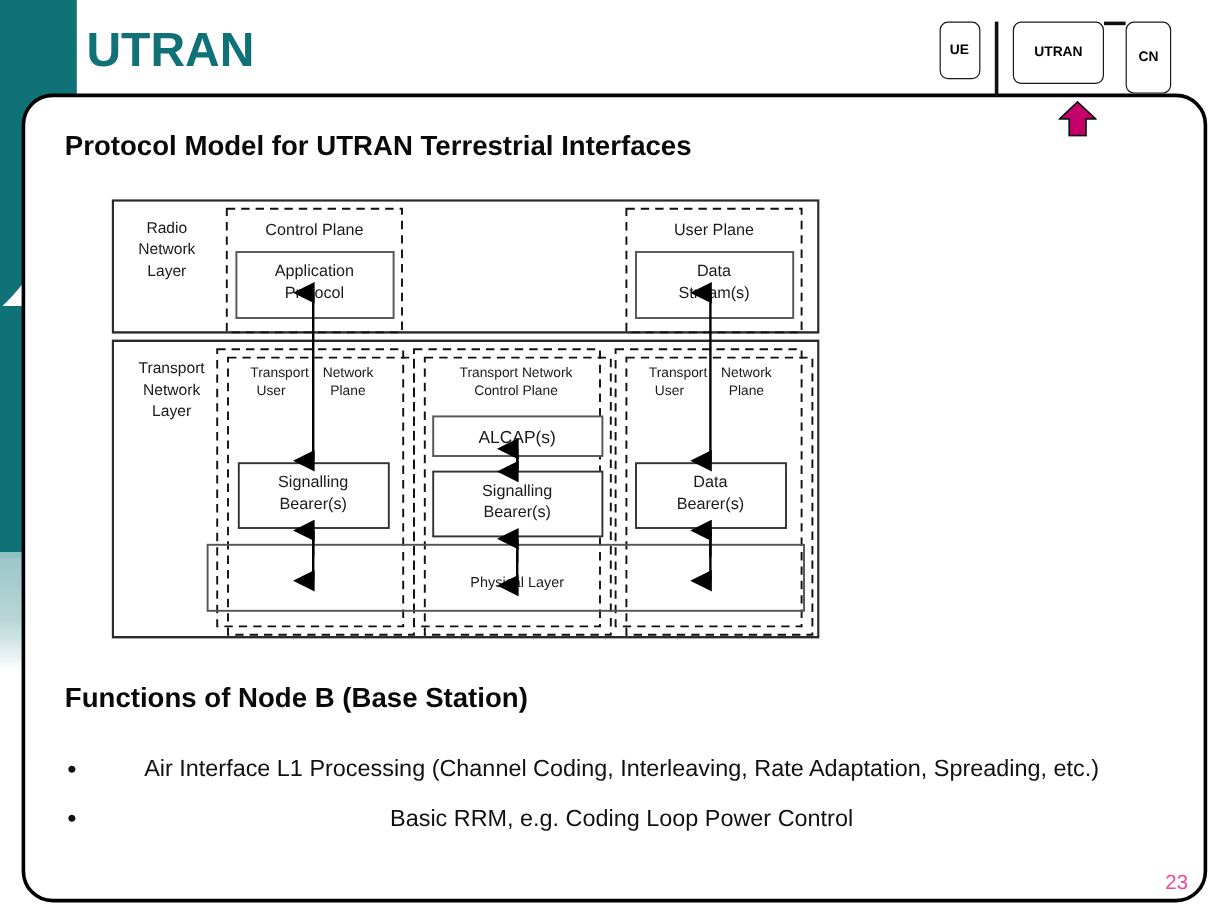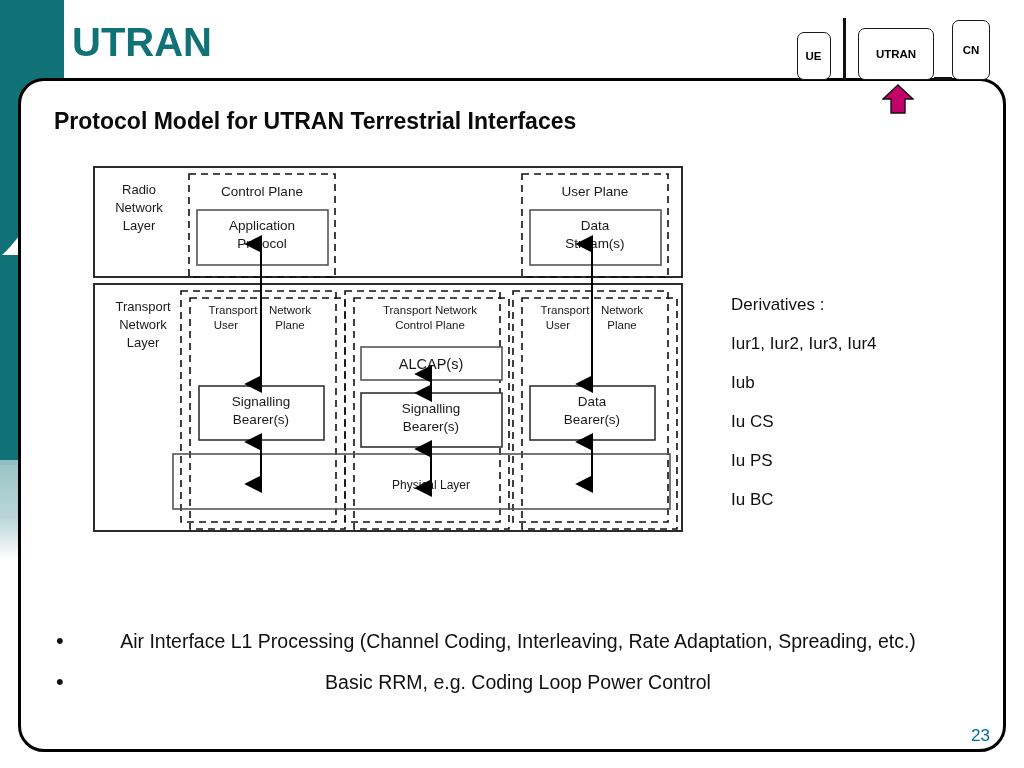--- a/index.html
+++ b/index.html
@@ -38,22 +38,22 @@
     z-index: 1;
   }
 
   
   .slide-title {
     position: absolute; left: 72px; top: 20px;
     font-size: 40px; font-weight: bold; color: #107276;
     letter-spacing: 0px; z-index: 5;
   }
   .nav-cluster {
-    position: absolute; right: 34px; top: 18px;
-    display: flex; align-items: flex-end; z-index: 5;
+    position: absolute; right: 48px; top: 18px;
+    display: flex; align-items: flex-start; z-index: 5;
   }
   .nav-box {
     border: 1.6px solid #1a1a1a; border-radius: 7px;
     background: #fff; font-size: 11.5px; font-weight: bold; color: #000;
     display: flex; align-items: center; justify-content: center;
     height: 48px;
   }
   .nav-ue  { width: 34px; }
   .nav-sep { width: 3.5px; height: 62px; background: #111; margin: 0 12px; }
   .nav-utran { width: 76px; height: 52px; }
@@ -82,21 +82,21 @@
   #h-functions { left: 54px; top: 568px; font-size: 23px; z-index: 6; }
 
   
   .bullets { position: absolute; left: 56px; top: 628px; width: 900px; z-index: 6; }
   .bullet { display: flex; font-size: 19.5px; color: #111; margin-bottom: 14px; line-height: 1.38; }
   .bullet .dot { width: 24px; flex: 0 0 24px; text-align: left; font-size: 22px; line-height: 1.2; }
   .bullet .btxt { flex: 1 1 auto; text-align: center; }
 
   .page-num {
     position: absolute; right: 34px; bottom: 22px;
-    font-size: 17px; color: #0369a1; z-index: 6;
+    font-size: 17px; color: #ec4899; z-index: 6;
   }
 
   
   .derivatives { position: absolute; left: 731px; top: 295px; z-index: 6; }
   .derivatives .dline { font-size: 17px; color: #111; margin-bottom: 19px; white-space: nowrap; }
 
   
   #diagram { position: absolute; left: 93px; top: 166px; width: 496px; height: 367px; z-index: 6; }
   #diagram svg { display: block; }
   .dtext { font-family: "Liberation Sans", sans-serif; fill: #1a1a1a; }
@@ -121,29 +121,22 @@
     <div class="nav-box nav-cn">CN</div>
   </div>
 
   <svg class="pink-arrow" viewBox="0 0 32 30">
     <polygon points="16,1 31,15 23,15 23,29 9,29 9,15 1,15" fill="#C4006A" stroke="#111" stroke-width="1.4"></polygon>
   </svg>
 
   <div class="panel"></div>
 
   <div class="section-heading" id="h-protocol">Protocol Model for UTRAN Terrestrial Interfaces</div>
-
-  <div class="derivatives">
-    <div class="dline">Derivatives :</div>
-    <div class="dline">Iur1, Iur2, Iur3, Iur4</div>
-    <div class="dline">Iub</div>
-    <div class="dline">Iu CS</div>
-    <div class="dline">Iu PS</div>
-    <div class="dline">Iu BC</div>
-  </div>
+  <div class="section-heading" id="h-functions">Functions of Node B (Base Station)</div>
+
 
   <div class="bullets">
     <div class="bullet">
       <span class="dot">•</span>
       <span class="btxt">Air Interface L1 Processing (Channel Coding, Interleaving, Rate Adaptation, Spreading, etc.)</span>
     </div>
     <div class="bullet">
       <span class="dot">•</span>
       <span class="btxt">Basic RRM, e.g. Coding Loop Power Control</span>
     </div>

